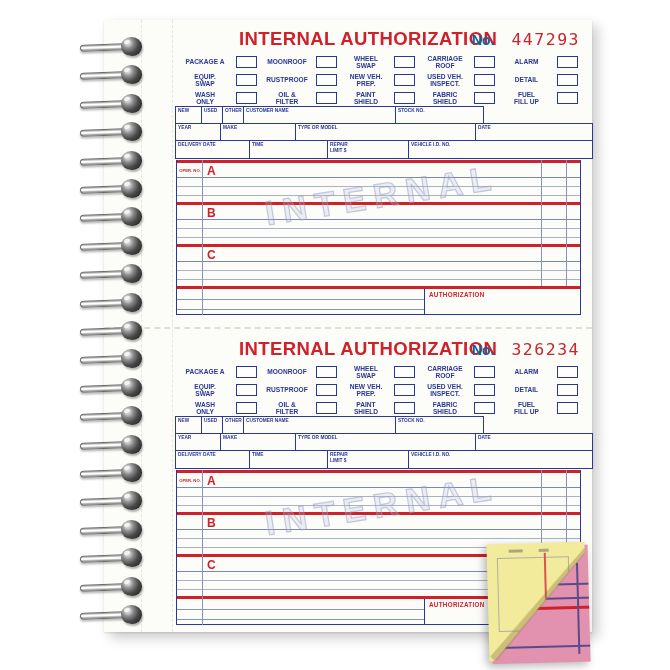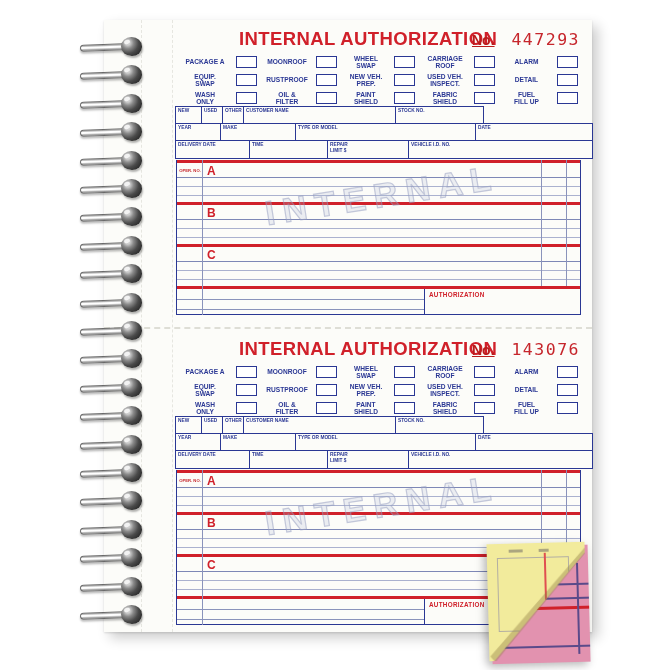--- a/index.html
+++ b/index.html
@@ -7,21 +7,21 @@
          font-family:"Liberation Sans",sans-serif;}
   
   .page{position:absolute;left:104px;top:20px;width:488px;height:612px;background:#fcfcf9;
         box-shadow:6px 6px 12px rgba(0,0,0,.20), 0 1px 2px rgba(0,0,0,.12);}
   .stub-line{position:absolute;top:0;bottom:0;width:0;border-left:1px dashed #e6e6e0;}
   .perforation{position:absolute;left:0;right:0;top:307px;border-top:2px dashed #deded6;}
   
   .form{position:absolute;left:72px;width:405px;height:292px;}
   .form-title{position:absolute;left:63px;top:4px;width:220px;text-align:center;
               font-size:18.5px;font-weight:bold;color:#d0202a;letter-spacing:.4px;white-space:nowrap;}
-  .no-label{position:absolute;left:296px;top:8px;font-size:14px;font-weight:600;color:#b91c1c;text-decoration:underline;}
+  .no-label{position:absolute;left:296px;top:8px;font-size:14px;font-weight:600;color:#0369a1;}
   .form-number{position:absolute;left:330px;top:6px;width:74px;text-align:right;font-size:16.5px;
                color:#c6262c;letter-spacing:1.5px;font-family:"DejaVu Sans Mono",monospace;}
   
   .checkbox-grid{position:absolute;left:0;top:29px;width:405px;display:grid;
                  grid-template-columns:84px 80px 78px 80px 83px;grid-auto-rows:18px;}
   .cb-cell{display:flex;align-items:center;}
   .cb-label{flex:1;text-align:center;font-size:6.6px;line-height:1.12;font-weight:bold;color:#2a3794;}
   .cb-box{width:21px;height:12px;border:1.3px solid #2a3794;background:#fff;margin:0 3px 0 2px;flex:none;box-sizing:border-box;}
   
   .info-table{position:absolute;left:0;top:83px;}
@@ -205,21 +205,21 @@
             <div class="vline" style="left: 25px; height: 155px;"></div>
             <div class="vline" style="left: 364px; height: 126px;"></div>
             <div class="vline" style="left: 389px; height: 126px;"></div>
           </div>
     <div class="watermark">INTERNAL</div>
   </div>
 
   <div class="form" style="top: 314px;">
     <div class="form-title">INTERNAL AUTHORIZATION</div>
     <div class="no-label">No.</div>
-    <div class="form-number">143076</div>
+    <div class="form-number">326234</div>
     <div class="checkbox-grid">
             <div class="cb-cell">
               <div class="cb-label">PACKAGE A</div>
               <div class="cb-box"></div>
             </div>
             <div class="cb-cell">
               <div class="cb-label">MOONROOF</div>
               <div class="cb-box"></div>
             </div>
             <div class="cb-cell">

